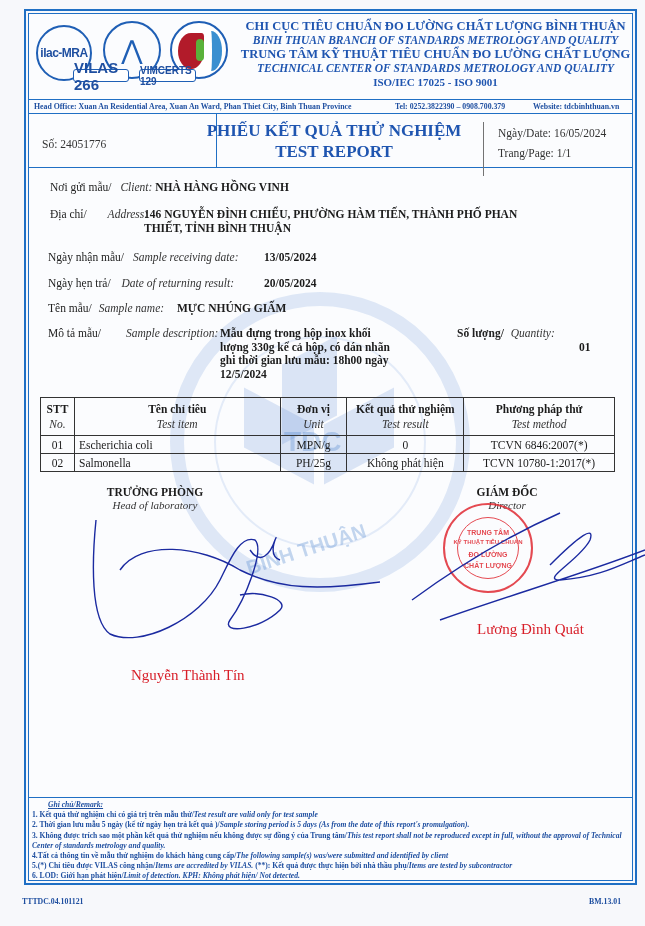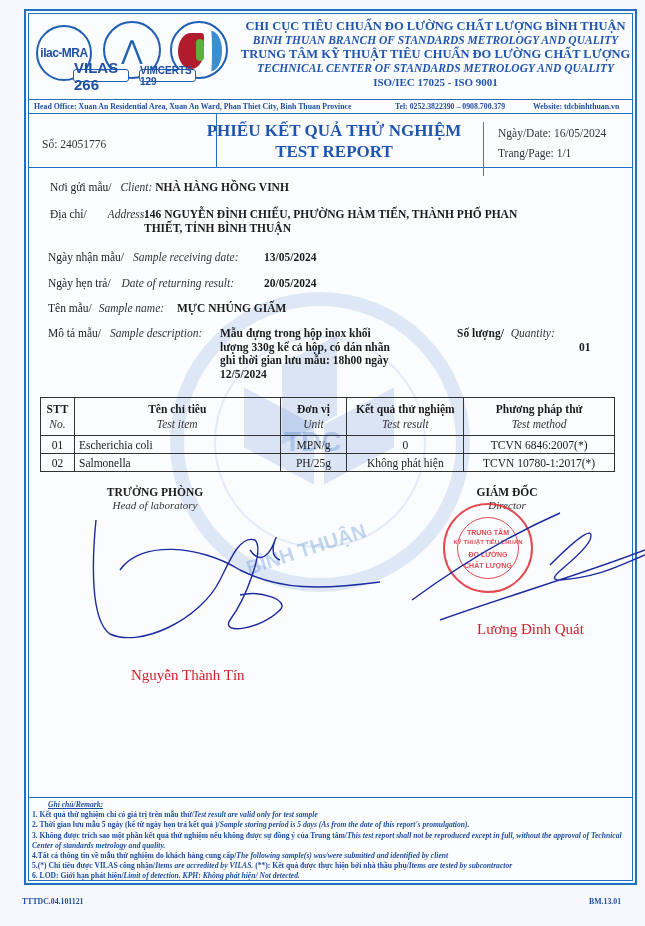--- a/index.html
+++ b/index.html
@@ -166,21 +166,21 @@
 <div class="f val" style="left:264px; top:277px;">20/05/2024</div>
 
 <div class="f" style="left:48px; top:302px;">
   <span class="lbl-vi">Tên mẫu/</span>
   <span class="lbl-en" style="margin-left:4px">Sample name:</span>
 </div>
 <div class="f val" style="left:177px; top:302px;">MỰC NHÚNG GIẤM</div>
 
 <div class="f" style="left:48px; top:327px;">
   <span class="lbl-vi">Mô tả mẫu/</span>
-  <span class="lbl-en" style="margin-left:6px">Sample description:</span>
+  <span class="lbl-en" style="margin-left:22px">Sample description:</span>
 </div>
 <div class="f val" style="left:220px; top:327px; line-height:13.5px;">
   <div>Mẫu đựng trong hộp inox khối</div>
   <div>lượng 330g kể cả hộp, có dán nhãn</div>
   <div>ghi thời gian lưu mẫu: 18h00 ngày</div>
   <div>12/5/2024</div>
 </div>
 
 <div class="f" style="left:457px; top:327px;">
   <span class="lbl-vi" style="font-weight:bold">Số lượng/</span>

